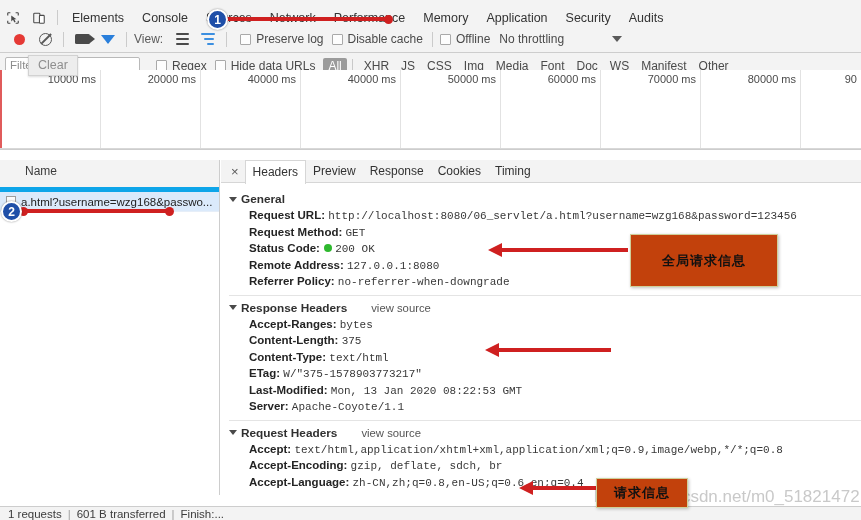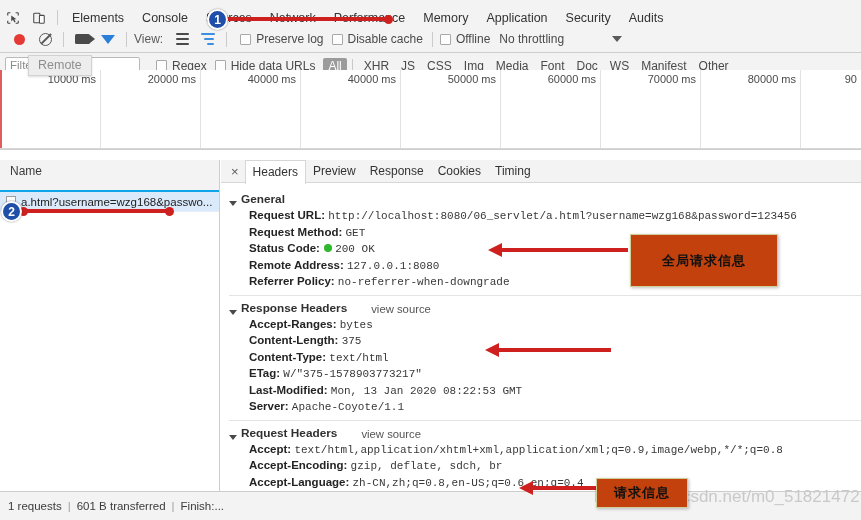--- a/index.html
+++ b/index.html
@@ -133,23 +133,23 @@
   }
   .ov-redline { position: absolute; left: 0; top: 0; bottom: 0; width: 1.5px; background: #e05b5b; }
   .ov-baseline { position: absolute; left: 0; right: 0; bottom: 0; height: 1px; background: #d8d8d8; }
 
   
   .leftpane {
     position: absolute; left: 0; top: 160px; width: 220px; bottom: 25px;
     background: #ffffff; border-right: 1px solid #cdcdcd;
   }
   .lp-header {
-    height: 32px; line-height: 23px; padding-left: 10px;
+    height: 32px; line-height: 23px; padding-left: 25px;
     font-size: 12px; color: #3c3c3c;
-    background: #f3f3f3; border-bottom: 2px solid #0ea5e9;
+    background: #f3f3f3; border-bottom: 5px solid #0ea5e9;
   }
   .lp-row {
     height: 20px; display: flex; align-items: center; gap: 5px;
     padding-left: 6px; background: #dbeafb;
     font-size: 11.5px; color: #222;
     border-bottom: 1px solid #e6eef8;
     overflow: hidden; white-space: nowrap;
   }
   .docicon {
     width: 10px; height: 12px; background: #fbfbfb;
@@ -171,21 +171,21 @@
     height: 23px; line-height: 23px;
   }
   .rp-tab.active {
     background: #ffffff; border-left: 1px solid #d6d6d6;
     border-right: 1px solid #d6d6d6; border-top: 1px solid #d6d6d6;
     margin-bottom: -1px; height: 24px;
   }
   .hdrbody { padding: 4px 0 0 8px; }
   .sect {
     font-weight: bold; font-size: 11.8px; color: #303030;
-    margin-top: 5px; margin-bottom: 2px; display: flex; align-items: flex-end; gap: 4px;
+    margin-top: 5px; margin-bottom: 2px; display: flex; align-items: center; gap: 4px;
   }
   .sect .tri {
     width: 0; height: 0;
     border-left: 4.5px solid transparent; border-right: 4.5px solid transparent;
     border-top: 5.5px solid #4a4a4a;
   }
   .viewsrc {
     font-weight: normal; color: #555; margin-left: 20px; font-size: 11.3px;
   }
   .kv {
@@ -201,21 +201,21 @@
     font-family: "Liberation Mono", monospace; font-size: 11px;
   }
   .greendot {
     display: inline-block; width: 8px; height: 8px; border-radius: 50%;
     background: #2eb82e; margin: 0 3px 0 1px;
   }
   .sect-line { border-top: 1px solid #e4e4e4; margin: 4px 0 0 0; }
 
   
   .statusbar {
-    position: absolute; left: 0; bottom: 0; width: 861px; height: 29px;
+    position: absolute; left: 0; bottom: 0; width: 861px; height: 14px;
     background: #f3f3f3; border-top: 1px solid #cdcdcd;
     display: flex; align-items: center; padding-left: 8px;
     font-size: 11.5px; color: #3c3c3c; gap: 6px;
   }
   .sb-sep { color: #a0a0a0; }
 
   
   .marker {
     position: absolute; width: 21px; height: 21px; border-radius: 50%;
     background: #1f4fa8; color: #fff; font-size: 12px; font-weight: bold;
@@ -346,21 +346,21 @@
     <span class="ftype">CSS</span>
     <span class="ftype">Img</span>
     <span class="ftype">Media</span>
     <span class="ftype">Font</span>
     <span class="ftype">Doc</span>
     <span class="ftype">WS</span>
     <span class="ftype">Manifest</span>
     <span class="ftype">Other</span>
   </div>
 
-  <div class="tooltip-clear">Remote</div>
+  <div class="tooltip-clear">Clear</div>
 
   <div class="overview">
     <div class="ov-ticks" id="ov-ticks">
         <div class="ov-tick" style="left: 100px;"></div>
         <div class="ov-tlabel" style="left: 100px;">10000 ms</div>
         <div class="ov-tick" style="left: 200px;"></div>
         <div class="ov-tlabel" style="left: 200px;">20000 ms</div>
         <div class="ov-tick" style="left: 300px;"></div>
         <div class="ov-tlabel" style="left: 300px;">40000 ms</div>
         <div class="ov-tick" style="left: 400px;"></div>

